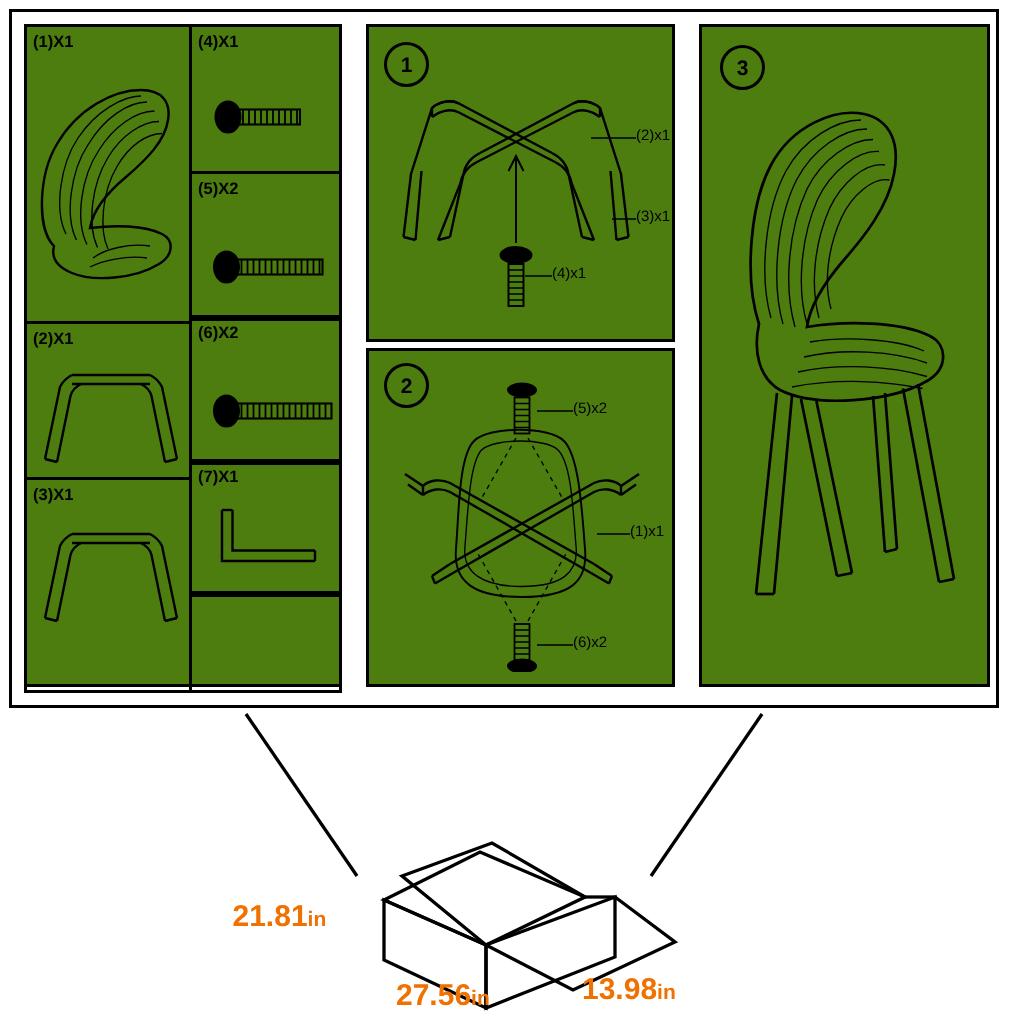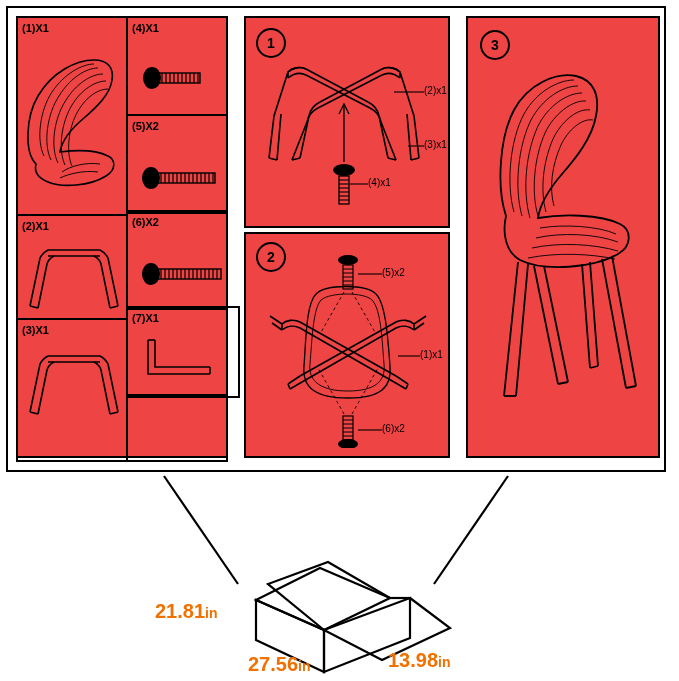--- a/index.html
+++ b/index.html
@@ -1,18 +1,18 @@
 <!DOCTYPE html>
 <html><head>
 <meta charset="utf-8">
 <style>
   html,body{margin:0;padding:0;background:#ffffff;}
   body{width:679px;height:681px;position:relative;font-family:"Liberation Sans",sans-serif;overflow:hidden;}
   .sheet{position:absolute;left:6px;top:6px;width:660px;height:466px;border:2px solid #000;box-sizing:border-box;}
-  .panel{position:absolute;border:2px solid #000;box-sizing:border-box;background:#ef4444;}
+  .panel{position:absolute;border:2px solid #000;box-sizing:border-box;background:#4d7c0f;}
   .cell{position:absolute;border:2px solid #000;box-sizing:border-box;}
   .lbl{position:absolute;font-size:11px;font-weight:bold;color:#000;letter-spacing:0;}
   .tiny{position:absolute;font-size:10px;color:#000;}
   .stepnum{position:absolute;width:26px;height:26px;border:2px solid #000;border-radius:50%;
            display:flex;align-items:center;justify-content:center;font-size:14px;font-weight:bold;}
   .dimtxt{position:absolute;color:#F07000;font-weight:bold;font-size:20px;white-space:nowrap;}
   .dimtxt .u{font-size:14px;}
   svg{display:block;}
   .nofill{fill:none;stroke:#000;}
 </style>
@@ -127,21 +127,21 @@
         <path class="nofill" stroke-width="1.6" d="M24 16 L76 16"></path>
         <path class="nofill" stroke-width="1.6" d="M24 10 C20 12 18 14 16 18 L6 66"></path>
         <path class="nofill" stroke-width="1.6" d="M30 16 C26 18 24 20 23 24 L14 68"></path>
         <path class="nofill" stroke-width="1.6" d="M6 66 L14 68"></path>
         <path class="nofill" stroke-width="1.6" d="M76 10 C80 12 82 14 84 18 L94 66"></path>
         <path class="nofill" stroke-width="1.6" d="M70 16 C74 18 76 20 77 24 L86 68"></path>
         <path class="nofill" stroke-width="1.6" d="M94 66 L86 68"></path>
       </svg>
     </div>
 
-    <div class="cell" style="left:108px;top:288px;width:114px;height:92px;">
+    <div class="cell" style="left:108px;top:288px;width:102px;height:92px;">
       <span class="lbl" style="left:4px;top:4px;">(7)X1</span>
       <svg width="84" height="50" viewBox="0 0 84 50" style="position:absolute;left:10px;top:26px;">
         <path class="nofill" stroke-width="1.6" d="M10 6 L10 40 L72 40"></path>
         <path class="nofill" stroke-width="1.6" d="M17 6 L17 33 L72 33"></path>
         <path class="nofill" stroke-width="1.6" d="M10 6 L17 6"></path>
         <path class="nofill" stroke-width="1.6" d="M72 40 L72 33"></path>
       </svg>
     </div>
 
     <div class="cell" style="left:108px;top:376px;width:102px;height:68px;"></div>
@@ -331,18 +331,18 @@
     <path d="M264 158 L264 200 L350 166 L350 126 Z"></path>
     <path d="M330 126 L350 126"></path>
     <path d="M264 158 L208 112 L268 90 L330 126"></path>
     <path d="M264 158 L322 188 L390 156 L350 126"></path>
   </g>
 </svg>
 
 <span class="dimtxt" style="left:155px;top:600px;">
   <span>21.81</span><span class="u">in</span>
 </span>
-<span class="dimtxt" style="left:248px;top:653px;">
+<span class="dimtxt" style="left:264px;top:653px;">
   <span>27.56</span><span class="u">in</span>
 </span>
 <span class="dimtxt" style="left:388px;top:649px;">
   <span>13.98</span><span class="u">in</span>
 </span>
 
 </body></html>

